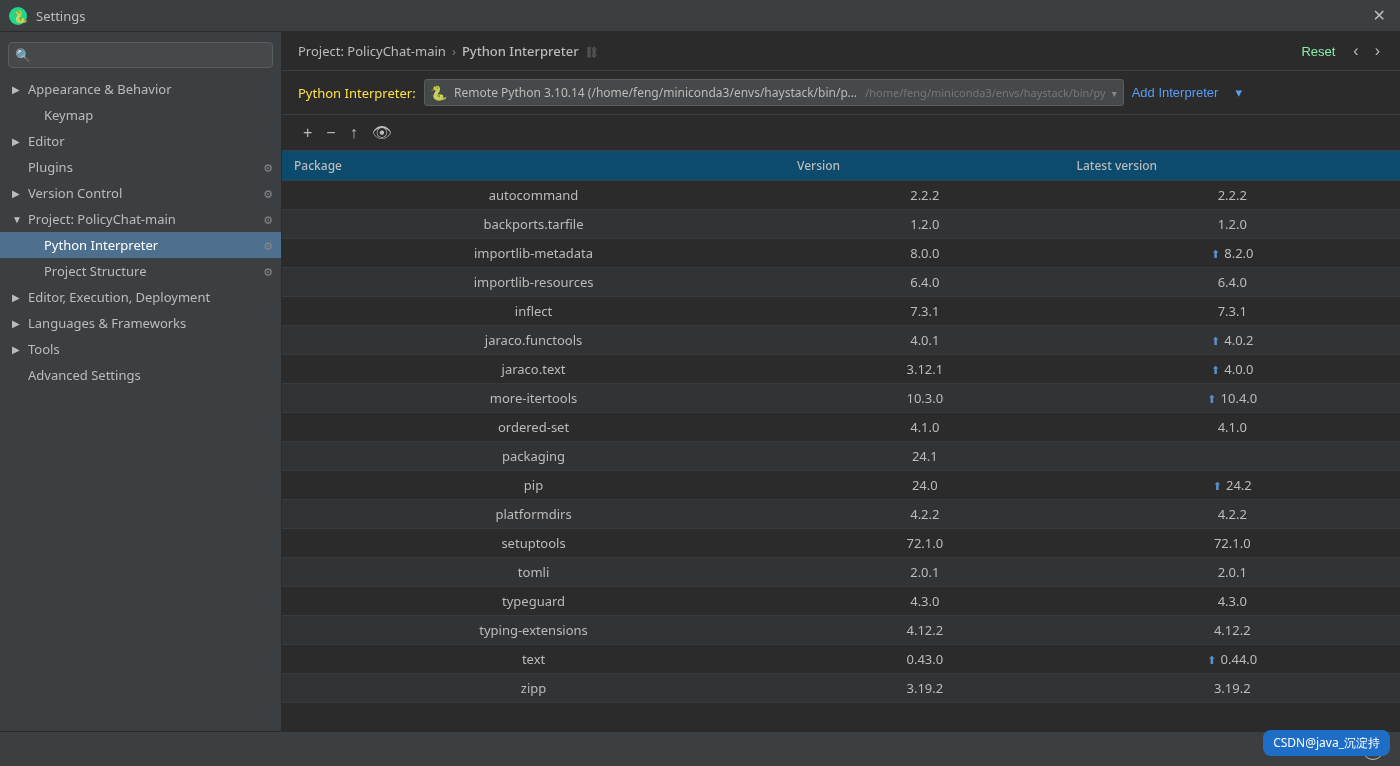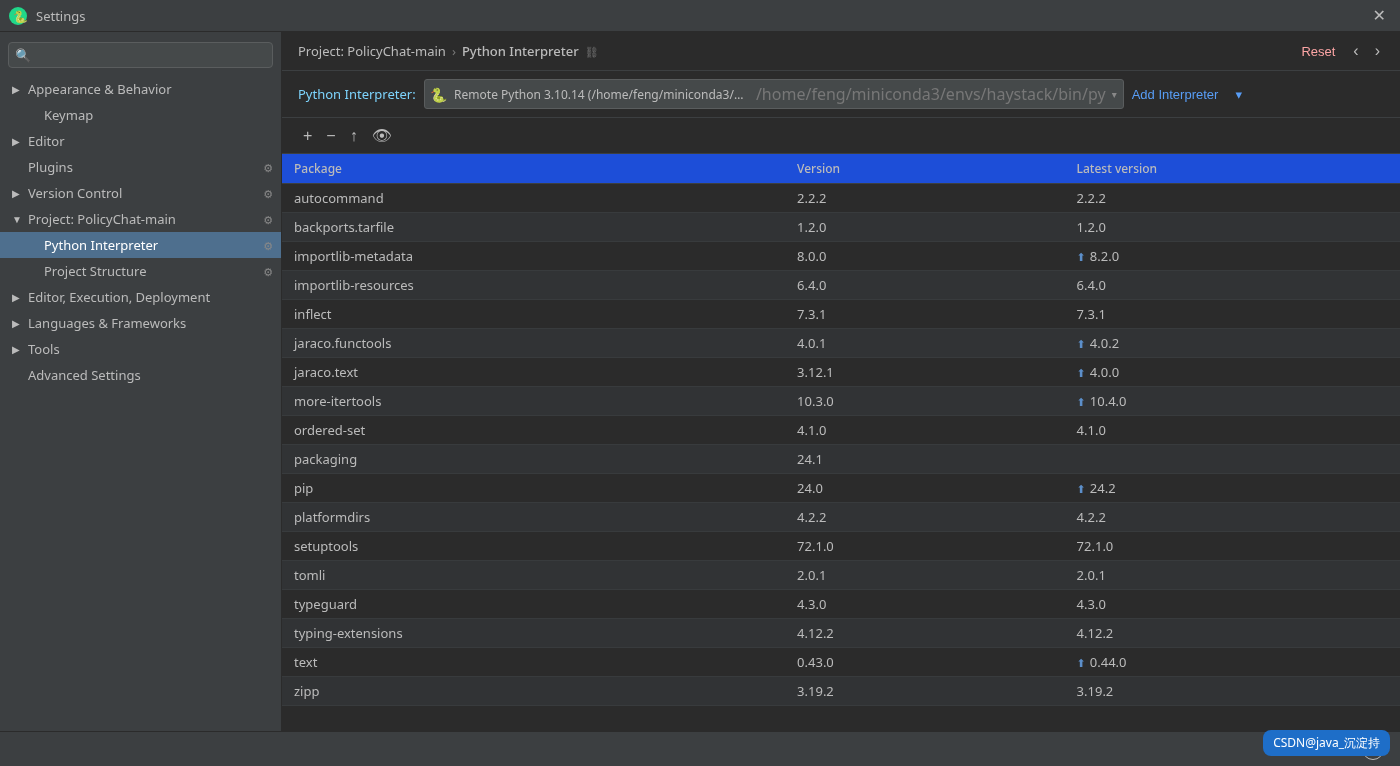--- a/index.html
+++ b/index.html
@@ -136,36 +136,36 @@
       border: none;
       color: #bbbbbb;
       cursor: pointer;
       font-size: 16px;
       padding: 2px 4px;
     }
     .nav-btn:disabled { color: #555; cursor: default; }
     .reset-btn {
       background: none;
       border: none;
-      color: #fca5a5;
+      color: #86efac;
       cursor: pointer;
       font-size: 13px;
       padding: 2px 6px;
       text-align: center;
     }
     .interpreter-row {
       display: flex;
       align-items: center;
       padding: 8px 16px;
       gap: 8px;
       border-bottom: 1px solid #3c3f41;
       background: #2b2b2b;
     }
     .interpreter-label {
-      color: #7dd3fc;
+      color: #fde047;
       font-size: 13px;
       white-space: nowrap;
     }
     .interpreter-select {
       display: flex;
       align-items: center;
       background: #45494a;
       border: 1px solid #5a5d5e;
       border-radius: 3px;
       padding: 3px 6px;
@@ -178,21 +178,21 @@
     .interpreter-select .interp-text {
       color: #bbbbbb;
       font-size: 12px;
       white-space: nowrap;
       overflow: hidden;
       text-overflow: ellipsis;
       flex: 1;
     }
     .interpreter-select .interp-path {
       color: #777;
-      font-size: 16px;
+      font-size: 11px;
       white-space: nowrap;
       overflow: hidden;
     }
     .interpreter-select .dropdown-arrow { color: #888; font-size: 10px; }
     .add-interpreter-btn {
       background: none;
       border: none;
       color: #589df6;
       cursor: pointer;
       font-size: 13px;
@@ -220,36 +220,37 @@
     .toolbar-btn:disabled { color: #555; cursor: default; }
     .table-container {
       flex: 1;
       overflow-y: auto;
     }
     table {
       width: 100%;
       border-collapse: collapse;
     }
     thead tr {
-      background: #1d4ed8;
+      background: #0c4a6e;
       border-bottom: 1px solid #3c3f41;
     }
     thead th {
       text-align: left;
       padding: 6px 12px;
       font-size: 12px;
       color: #bbbbbb;
       font-weight: 500;
       user-select: none;
     }
     thead th:first-child { width: 45%; }
     thead th:nth-child(2) { width: 25%; }
     thead th:nth-child(3) { width: 30%; }
     tbody tr {
       border-bottom: 1px solid #383b3d;
+      text-align: center;
     }
     tbody tr:nth-child(even) { background: #313335; }
     tbody tr:nth-child(odd) { background: #2b2b2b; }
     tbody td {
       padding: 5px 12px;
       font-size: 13px;
       color: #bbbbbb;
     }
     .upgrade-icon {
       color: #5c8fca;

